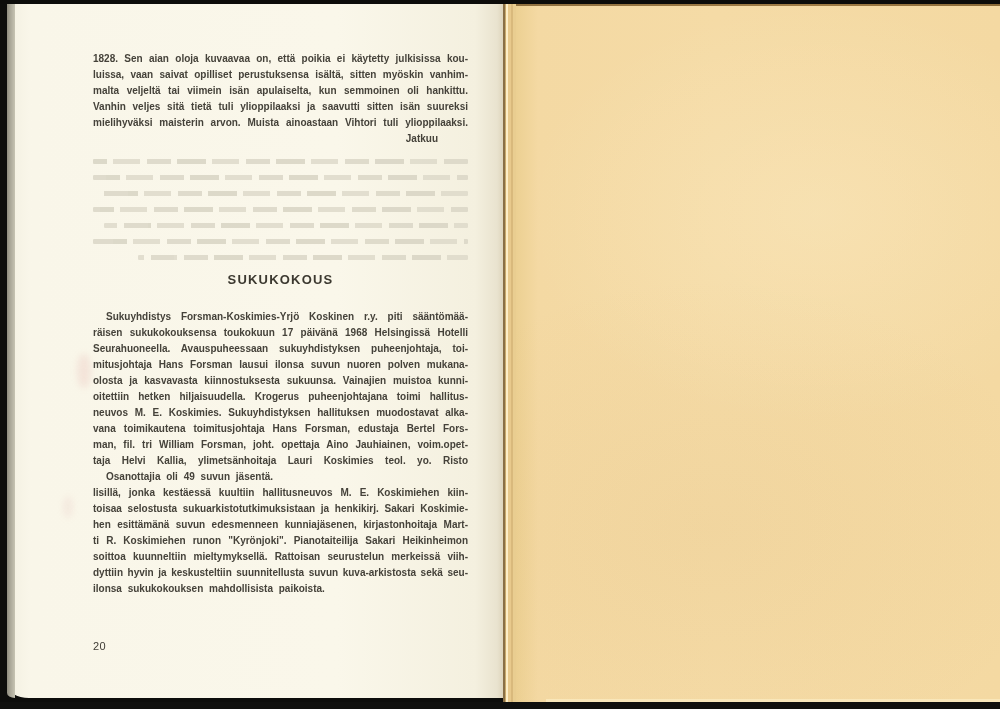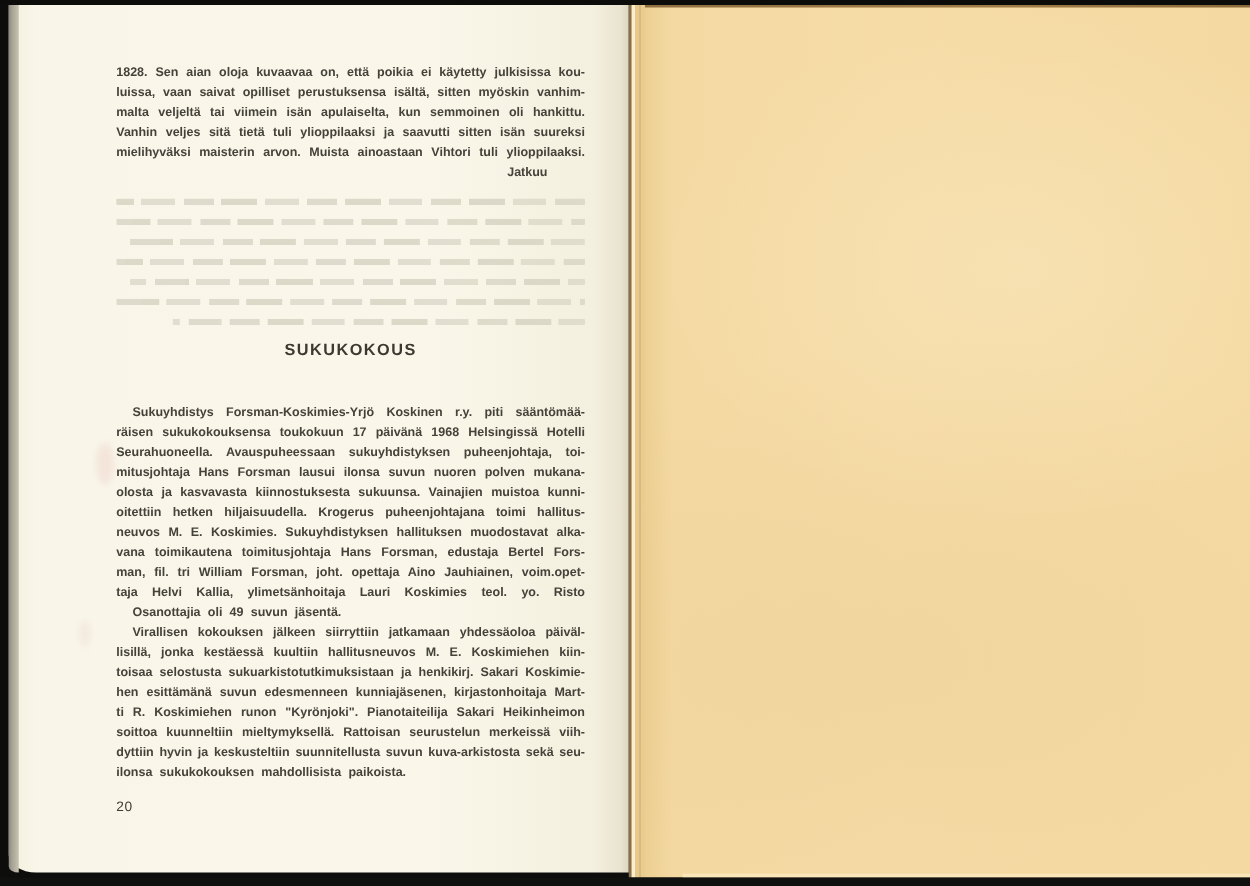--- a/index.html
+++ b/index.html
@@ -43,21 +43,21 @@
   .ghost i:nth-child(2){background-position:-13px 0;}
   .ghost i:nth-child(3){background-position:-31px 0;width:99%;}
   .ghost i:nth-child(4){background-position:-7px 0;}
   .ghost i:nth-child(5){background-position:-44px 0;width:97%;}
   .ghost i:nth-child(6){background-position:-20px 0;}
   .ghost i:nth-child(7){background-position:-37px 0;width:88%;}
   .heading{
     margin-top:16px;height:17px;line-height:17px;
     text-align:center;font-size:13px;letter-spacing:1.2px;color:#3c3930;
   }
-  .para.first-body{margin-top:35px;}
+  .para.first-body{margin-top:21px;}
   .pagenum{
     position:absolute;left:86px;top:636px;font-size:11px;color:#3f3c35;letter-spacing:.5px;
   }
   
   .blemish{position:absolute;border-radius:50%;filter:blur(3px);}
   .blemish.b1{left:70px;top:350px;width:14px;height:34px;background:rgba(224,150,150,.18);}
   .blemish.b2{left:56px;top:492px;width:10px;height:22px;background:rgba(220,160,160,.14);}
   
   .spine{
     position:absolute;left:503px;top:4px;width:13px;height:698px;
@@ -121,21 +121,20 @@
           <div class="line just">oitettiin hetken hiljaisuudella. Krogerus puheenjohtajana toimi hallitus-</div>
           <div class="line just">neuvos M. E. Koskimies. Sukuyhdistyksen hallituksen muodostavat alka-</div>
           <div class="line just">vana toimikautena toimitusjohtaja Hans Forsman, edustaja Bertel Fors-</div>
           <div class="line just">man, fil. tri William Forsman, joht. opettaja Aino Jauhiainen, voim.opet-</div>
           <div class="line just">taja Helvi Kallia, ylimetsänhoitaja Lauri Koskimies teol. yo. Risto</div>
         </div>
       <div class="para">
           <div class="line indent">Osanottajia oli 49 suvun jäsentä.</div>
         </div>
       <div class="para">
-          <div class="line just indent">Virallisen kokouksen jälkeen siirryttiin jatkamaan yhdessäoloa päiväl-</div>
           <div class="line just">lisillä, jonka kestäessä kuultiin hallitusneuvos M. E. Koskimiehen kiin-</div>
           <div class="line just">toisaa selostusta sukuarkistotutkimuksistaan ja henkikirj. Sakari Koskimie-</div>
           <div class="line just">hen esittämänä suvun edesmenneen kunniajäsenen, kirjastonhoitaja Mart-</div>
           <div class="line just">ti R. Koskimiehen runon "Kyrönjoki". Pianotaiteilija Sakari Heikinheimon</div>
           <div class="line just">soittoa kuunneltiin mieltymyksellä. Rattoisan seurustelun merkeissä viih-</div>
           <div class="line just">dyttiin hyvin ja keskusteltiin suunnitellusta suvun kuva-arkistosta sekä seu-</div>
           <div class="line">ilonsa sukukokouksen mahdollisista paikoista.</div>
         </div>
     </div>
 

